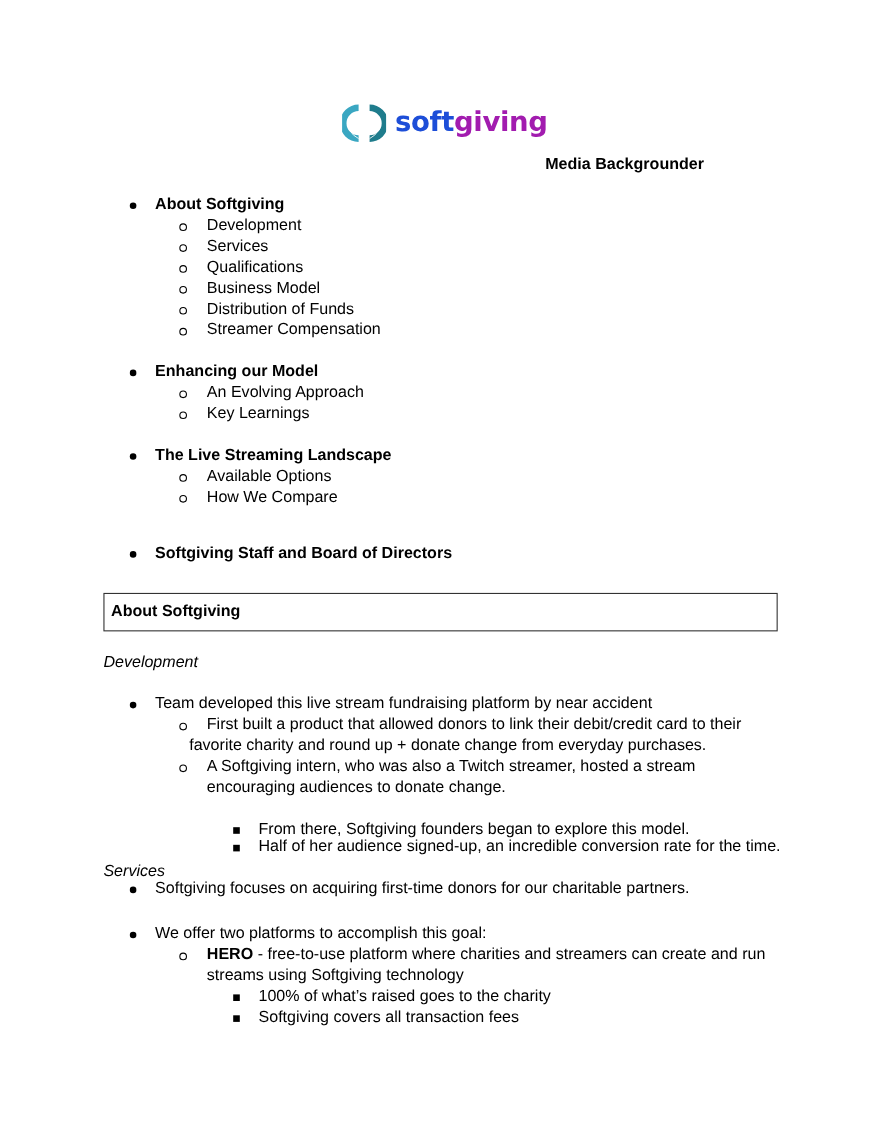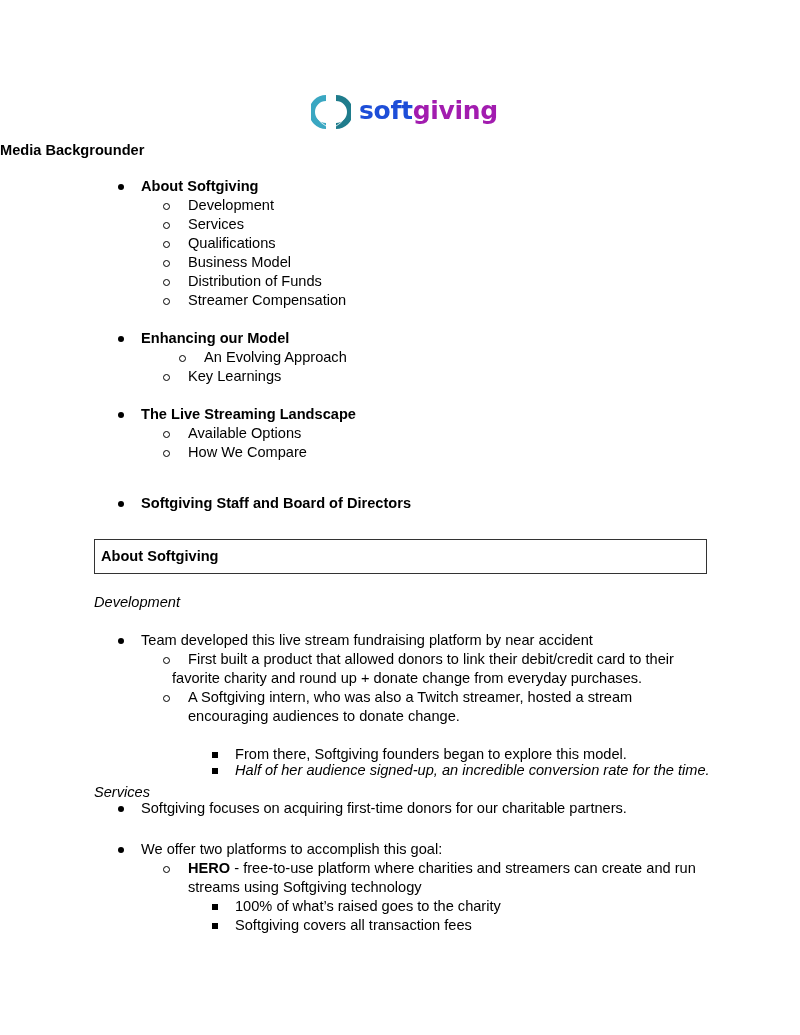--- a/index.html
+++ b/index.html
@@ -5,21 +5,21 @@
     html, body { margin: 0; padding: 0; background: #ffffff; }
     body {
       width: 800px; height: 1035px; position: relative; overflow: hidden;
       font-family: "Liberation Sans", sans-serif; color: #000; font-size: 14.6px;
     }
     .abs { position: absolute; white-space: nowrap; }
     .logo { position: absolute; left: 311px; top: 93px; width: 180px; height: 38px; }
     .logo-text { position: absolute; left: 48px; top: 1px; font-family: "DejaVu Sans", sans-serif; font-weight: bold; font-size: 25px; letter-spacing: -0.3px; line-height: 34px; }
     .logo-soft { color: #1d4ed8; }
     .logo-giving { color: #a21caf; }
-    .title { left: 0; width: 640px; text-align: left; top: 142px; font-weight: bold; font-size: 14.6px; }
+    .title { left: 0; width: 640px; text-align: right; top: 142px; font-weight: bold; font-size: 14.6px; }
     .l1 { font-weight: bold; }
     .dot::before { content: ""; position: absolute; width: 6px; height: 6px; border-radius: 50%; background: #000; left: -23px; top: 6px; }
     .circ::before { content: ""; position: absolute; width: 5px; height: 5px; border-radius: 50%; border: 1px solid #000; left: -25px; top: 5.5px; box-sizing: content-box; }
     .sq::before { content: ""; position: absolute; width: 6px; height: 6px; background: #000; left: -23px; top: 6px; }
     .box { position: absolute; left: 94px; top: 539px; width: 611px; height: 33px; border: 1.3px solid #333; }
     .box span { position: absolute; left: 6px; top: 8px; font-weight: bold; }
     .ital { font-style: italic; }
   </style>
 </head>
 <body>
@@ -38,40 +38,40 @@
 
 <div class="abs l1 dot" style="left:141px;top:178px;">About Softgiving</div>
 <div class="abs circ" style="left:188px;top:197px;">Development</div>
 <div class="abs circ" style="left:188px;top:216px;">Services</div>
 <div class="abs circ" style="left:188px;top:235px;">Qualifications</div>
 <div class="abs circ" style="left:188px;top:254px;">Business Model</div>
 <div class="abs circ" style="left:188px;top:273px;">Distribution of Funds</div>
 <div class="abs circ" style="left:188px;top:292px;">Streamer Compensation</div>
 
 <div class="abs l1 dot" style="left:141px;top:330px;">Enhancing our Model</div>
-<div class="abs circ" style="left:204px;top:349px;">An Evolving Approach</div>
+<div class="abs circ" style="left:188px;top:349px;">An Evolving Approach</div>
 <div class="abs circ" style="left:188px;top:368px;">Key Learnings</div>
 
 <div class="abs l1 dot" style="left:141px;top:406px;">The Live Streaming Landscape</div>
 <div class="abs circ" style="left:188px;top:425px;">Available Options</div>
 <div class="abs circ" style="left:188px;top:444px;">How We Compare</div>
 
 <div class="abs l1 dot" style="left:141px;top:483px;margin-top:12px;">Softgiving Staff and Board of Directors</div>
 
 <div class="box">
   <span>About Softgiving</span>
 </div>
 
 <div class="abs ital" style="left:94px;top:594px;">Development</div>
 <div class="abs dot" style="left:141px;top:632px;">Team developed this live stream fundraising platform by near accident</div>
 <div class="abs circ" style="left:188px;top:651px;">First built a product that allowed donors to link their debit/credit card to their</div>
 <div class="abs" style="left:172px;top:670px;">favorite charity and round up + donate change from everyday purchases.</div>
 <div class="abs circ" style="left:188px;top:689px;text-align:center;">A Softgiving intern, who was also a Twitch streamer, hosted a stream</div>
 <div class="abs" style="left:188px;top:708px;">encouraging audiences to donate change.</div>
-<div class="abs sq" style="left:235px;top:762px;font-style:italic;">Half of her audience signed-up, an incredible conversion rate for the time.</div>
+<div class="abs sq" style="left:235px;top:762px;">Half of her audience signed-up, an incredible conversion rate for the time.</div>
 <div class="abs sq" style="left:235px;top:746px;">From there, Softgiving founders began to explore this model.</div>
 
 <div class="abs ital" style="left:94px;top:784px;">Services</div>
 <div class="abs dot" style="left:141px;top:800px;">Softgiving focuses on acquiring first-time donors for our charitable partners.</div>
 <div class="abs dot" style="left:141px;top:841px;">We offer two platforms to accomplish this goal:</div>
 <div class="abs circ" style="left:188px;top:860px;"><b>HERO</b><span> - free-to-use platform where charities and streamers can create and run</span></div>
 <div class="abs" style="left:188px;top:879px;">streams using Softgiving technology</div>
 <div class="abs sq" style="left:235px;top:898px;">100% of what’s raised goes to the charity</div>
 <div class="abs sq" style="left:235px;top:917px;">Softgiving covers all transaction fees</div>
 

